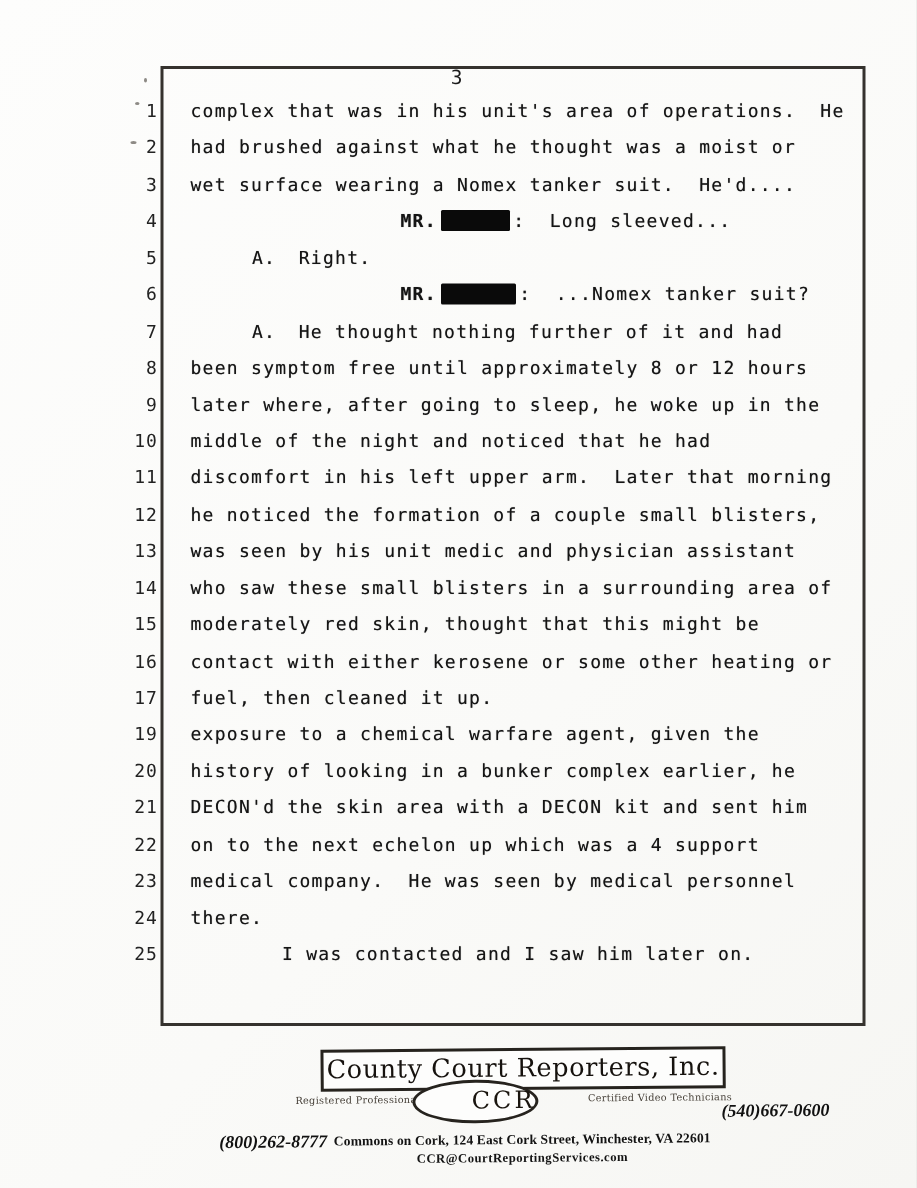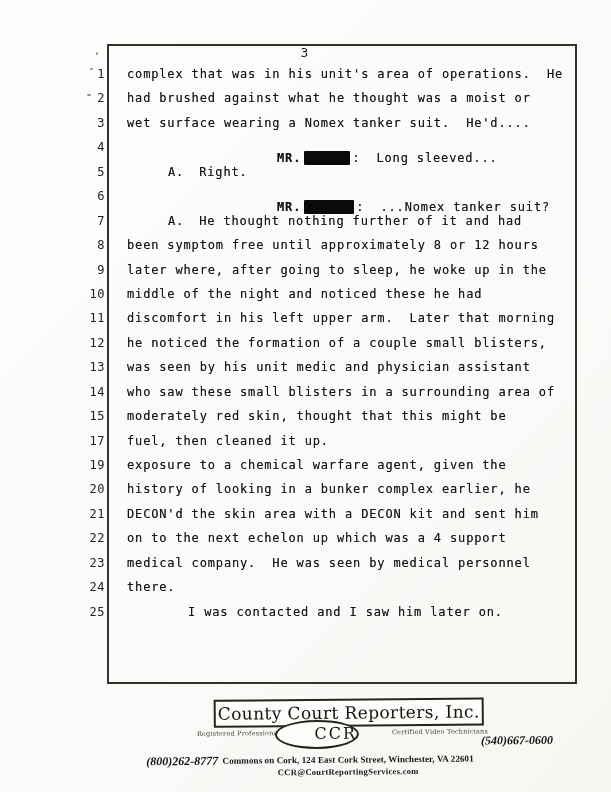--- a/index.html
+++ b/index.html
@@ -23,21 +23,21 @@
     position:absolute;left:78px;width:27px;text-align:right;
     font-size:12px;color:#222;letter-spacing:0.5px;
   }
   .content{
     position:absolute;left:127px;font-size:12px;letter-spacing:0.85px;
     color:#141414;text-shadow:0 0 0.5px rgba(20,20,20,0.55);
   }
   .indent-answer  .content{left:168px;}
   .indent-para    .content{left:203px;}
   .indent-para2   .content{left:188px;}
-  .indent-speaker .content{left:277px;margin-top:11px;}
+  .indent-speaker .content{left:267px;}
   .prefix{margin-right:15px;}
   .speaker{font-weight:bold;}
   .redact{
     display:inline-block;width:46px;height:14px;background:#0a0a0a;
     vertical-align:-2.5px;margin:0 2px 0 3px;border-radius:1px;
   }
   
   .speck{position:absolute;background:#8d8a85;border-radius:50%;}
   .speck.s1{left:90px;top:68px;width:3px;height:2px;}
   .speck.s2{left:87px;top:94px;width:4px;height:2px;}
@@ -95,26 +95,27 @@
   <div class="rows" id="rows">
       <div class="row indent-flush"><span class="num">1</span><span class="content"><span class="txt">complex that was in his unit's area of operations.  He</span></span></div>
       <div class="row indent-flush"><span class="num">2</span><span class="content"><span class="txt">had brushed against what he thought was a moist or</span></span></div>
       <div class="row indent-flush"><span class="num">3</span><span class="content"><span class="txt">wet surface wearing a Nomex tanker suit.  He'd....</span></span></div>
       <div class="row indent-speaker"><span class="num">4</span><span class="content"><span class="speaker">MR.</span><span class="redact" style="width: 46px;"></span><span class="txt">:  Long sleeved...</span></span></div>
       <div class="row indent-answer"><span class="num">5</span><span class="content"><span class="prefix">A.</span><span class="txt">Right.</span></span></div>
       <div class="row indent-speaker"><span class="num">6</span><span class="content"><span class="speaker">MR.</span><span class="redact" style="width: 50px;"></span><span class="txt">:  ...Nomex tanker suit?</span></span></div>
       <div class="row indent-answer"><span class="num">7</span><span class="content"><span class="prefix">A.</span><span class="txt">He thought nothing further of it and had</span></span></div>
       <div class="row indent-flush"><span class="num">8</span><span class="content"><span class="txt">been symptom free until approximately 8 or 12 hours</span></span></div>
       <div class="row indent-flush"><span class="num">9</span><span class="content"><span class="txt">later where, after going to sleep, he woke up in the</span></span></div>
-      <div class="row indent-flush"><span class="num">10</span><span class="content"><span class="txt">middle of the night and noticed these he had</span></span></div>
+      <div class="row indent-flush"><span class="num">10</span><span class="content"><span class="txt">middle of the night and noticed that he had</span></span></div>
       <div class="row indent-flush"><span class="num">11</span><span class="content"><span class="txt">discomfort in his left upper arm.  Later that morning</span></span></div>
       <div class="row indent-flush"><span class="num">12</span><span class="content"><span class="txt">he noticed the formation of a couple small blisters,</span></span></div>
       <div class="row indent-flush"><span class="num">13</span><span class="content"><span class="txt">was seen by his unit medic and physician assistant</span></span></div>
       <div class="row indent-flush"><span class="num">14</span><span class="content"><span class="txt">who saw these small blisters in a surrounding area of</span></span></div>
       <div class="row indent-flush"><span class="num">15</span><span class="content"><span class="txt">moderately red skin, thought that this might be</span></span></div>
+      <div class="row indent-flush"><span class="num">16</span><span class="content"><span class="txt">contact with either kerosene or some other heating or</span></span></div>
       <div class="row indent-flush"><span class="num">17</span><span class="content"><span class="txt">fuel, then cleaned it up.</span></span></div>
       <div class="row indent-flush"><span class="num">19</span><span class="content"><span class="txt">exposure to a chemical warfare agent, given the</span></span></div>
       <div class="row indent-flush"><span class="num">20</span><span class="content"><span class="txt">history of looking in a bunker complex earlier, he</span></span></div>
       <div class="row indent-flush"><span class="num">21</span><span class="content"><span class="txt">DECON'd the skin area with a DECON kit and sent him</span></span></div>
       <div class="row indent-flush"><span class="num">22</span><span class="content"><span class="txt">on to the next echelon up which was a 4 support</span></span></div>
       <div class="row indent-flush"><span class="num">23</span><span class="content"><span class="txt">medical company.  He was seen by medical personnel</span></span></div>
       <div class="row indent-flush"><span class="num">24</span><span class="content"><span class="txt">there.</span></span></div>
       <div class="row indent-para2"><span class="num">25</span><span class="content"><span class="txt">I was contacted and I saw him later on.</span></span></div>
     </div>
 

